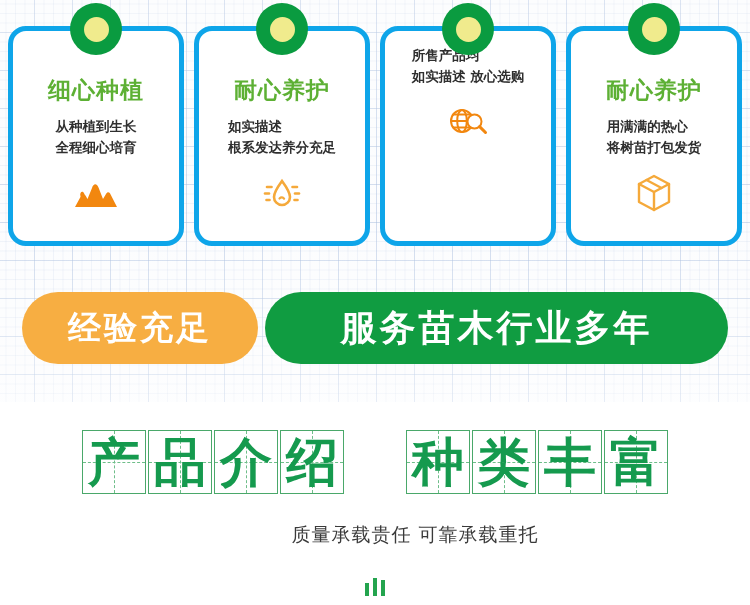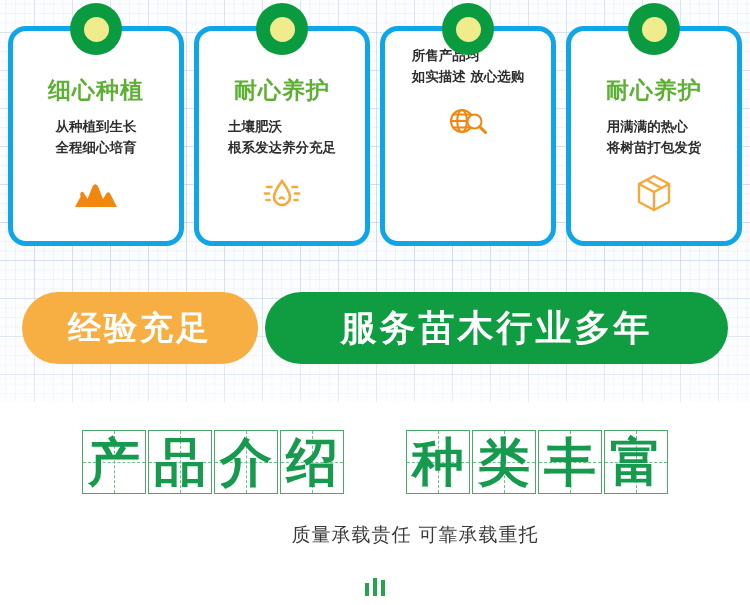--- a/index.html
+++ b/index.html
@@ -267,21 +267,21 @@
         </svg>
       </div>
     </div>
 
     <div class="card">
       <div class="card-dot">
         <div class="card-dot-inner"></div>
       </div>
       <div class="card-title">耐心养护</div>
       <div class="card-sub">
-        <div>土壤肥沃</div>
+        <div>如实描述</div>
         <div>根系发达养分充足</div>
       </div>
       <div class="card-icon">
         <svg width="44" height="40" viewBox="0 0 44 40">
           <g fill="none" stroke="#f5a93a" stroke-width="2.6" stroke-linecap="round">
             <path d="M22 8 C16.5 15.5 14 19.5 14 24 a8 8 0 0 0 16 0 C30 19.5 27.5 15.5 22 8 Z"></path>
             <path d="M19.5 25.5 c1.6 -1.6 3.4 -1.3 4.6 0.2" stroke-width="2.2"></path>
             <path d="M7 14 h4.5"></path>
               <path d="M32.5 14 h4.5"></path>
             <path d="M5 20.5 h4"></path>

